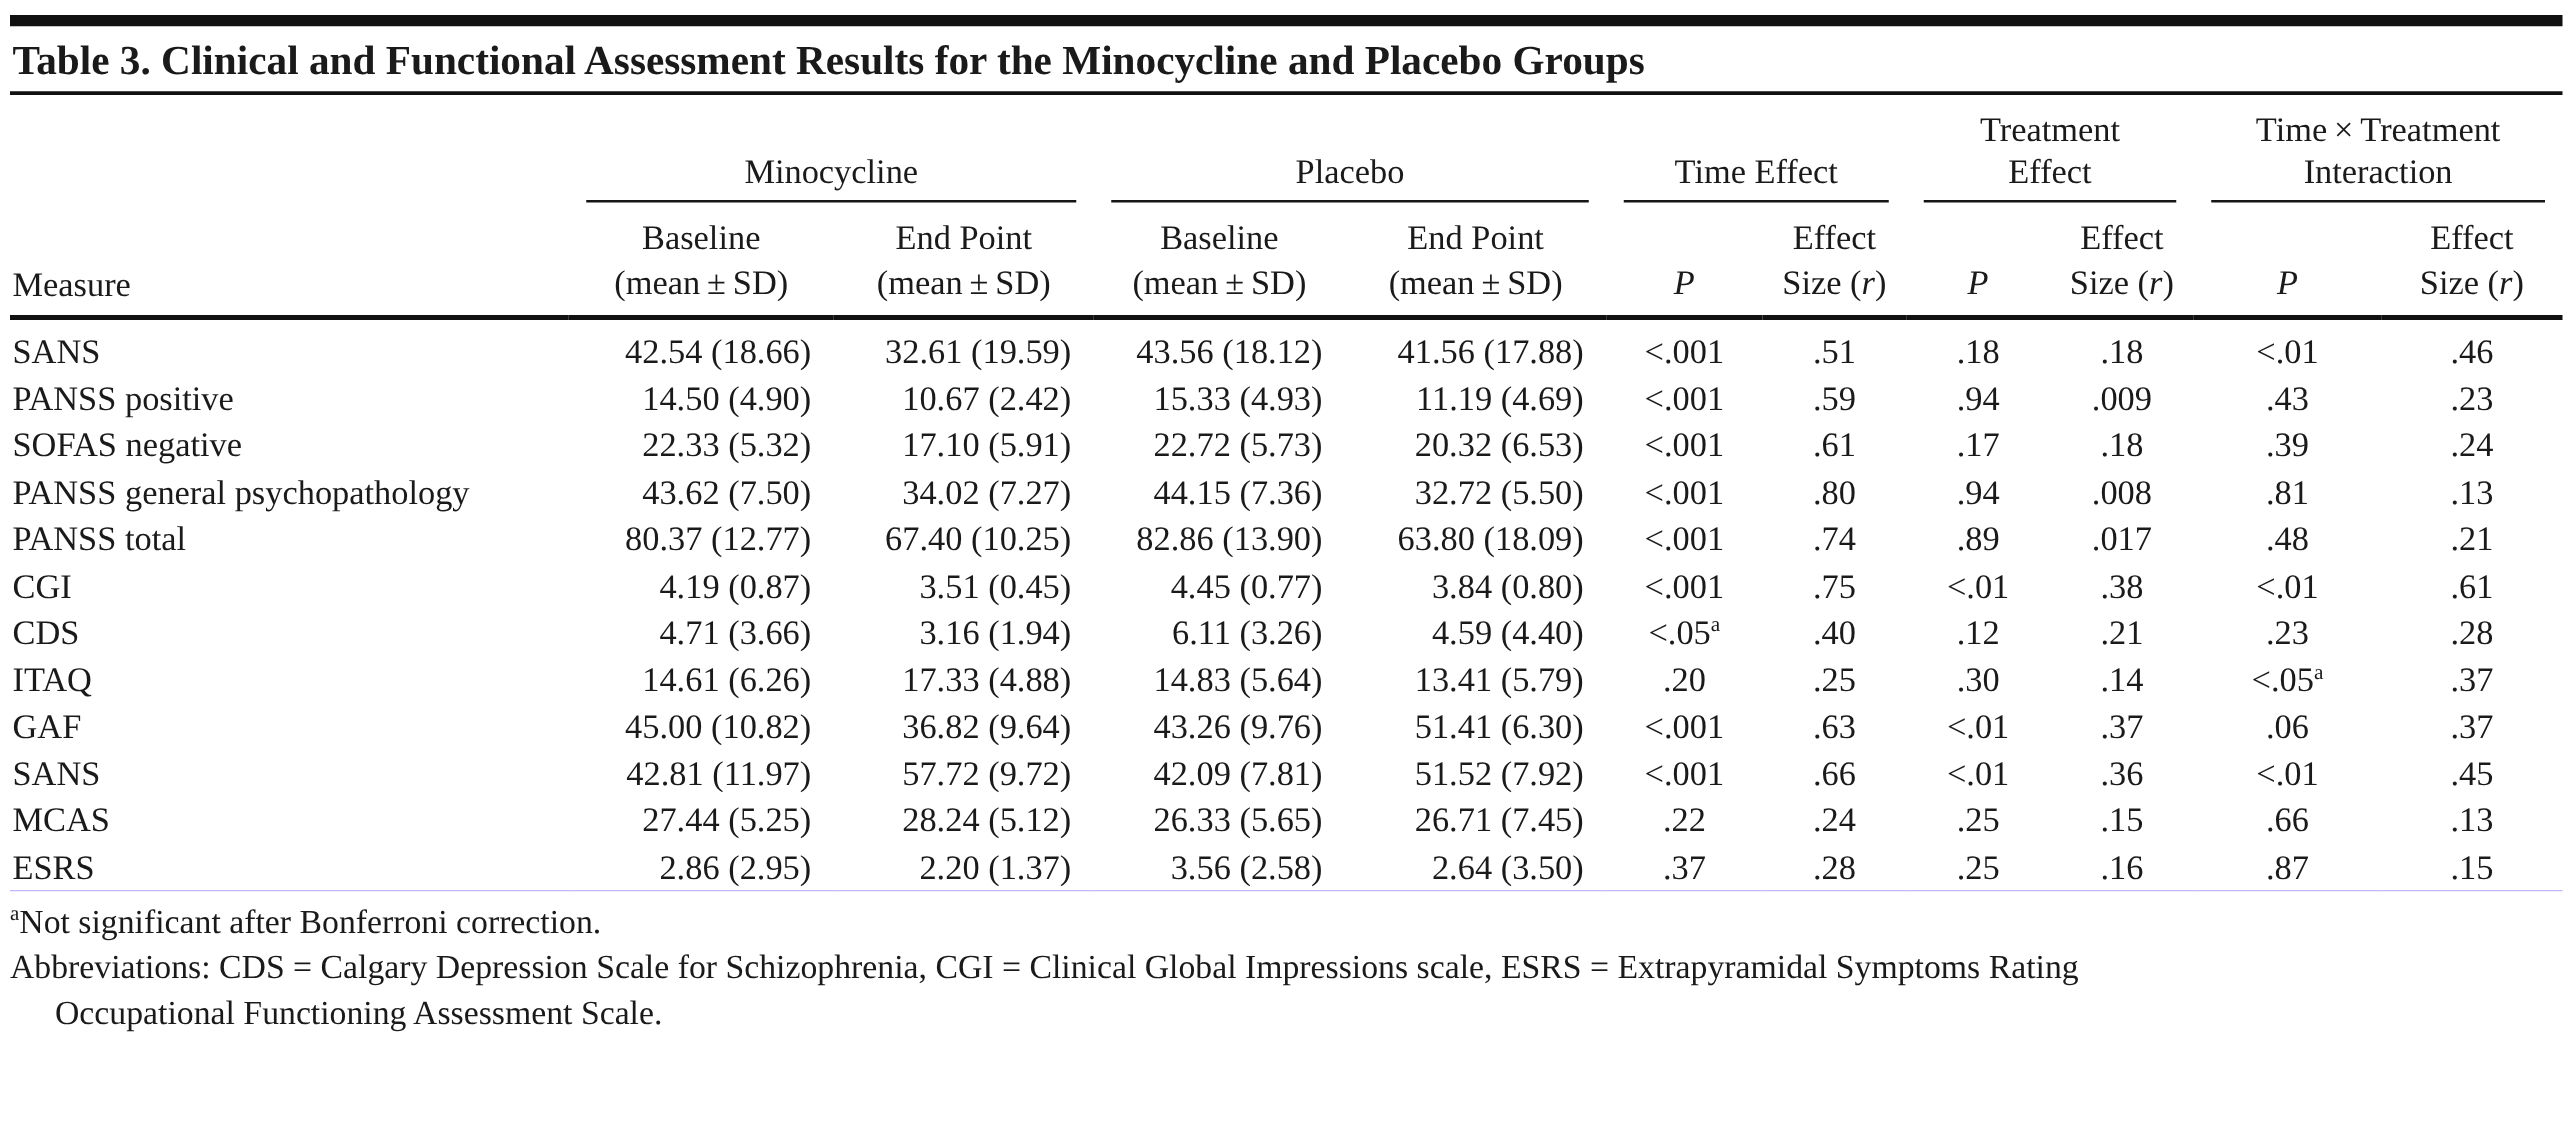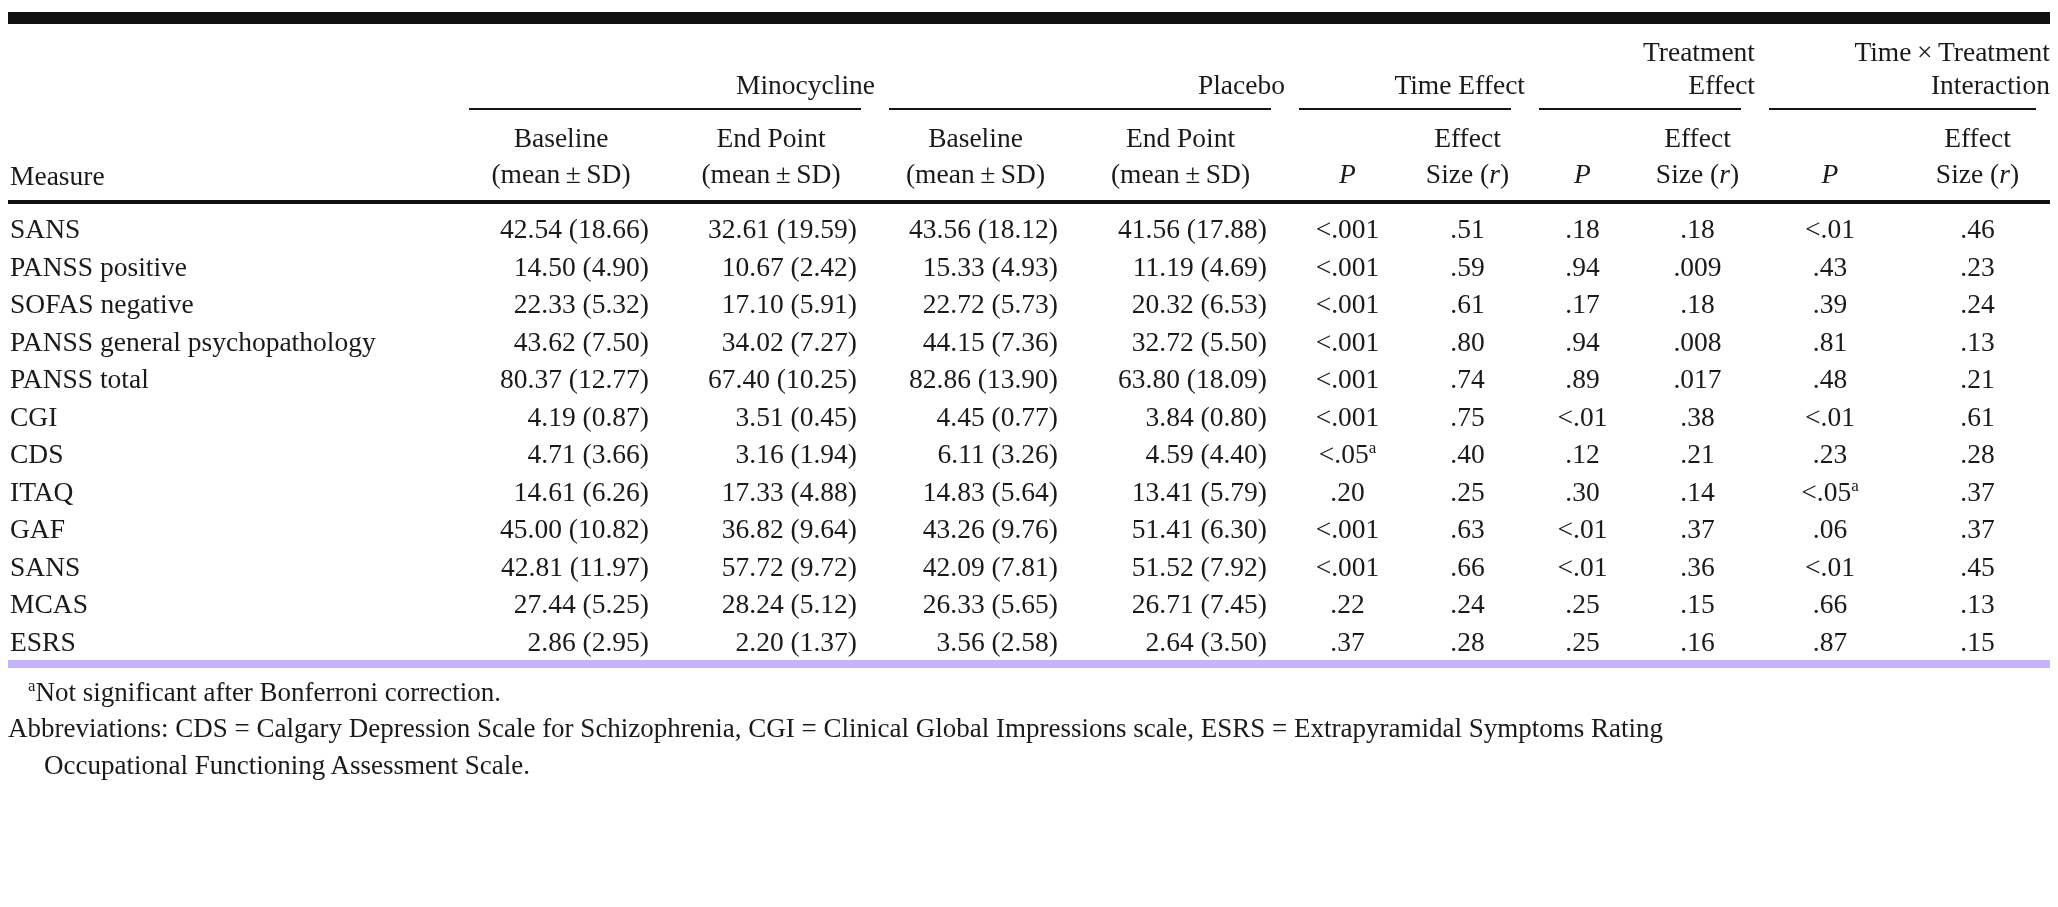--- a/index.html
+++ b/index.html
@@ -16,47 +16,48 @@
   .rule-top   { height:9px;   background:#111; margin-top:12px; }
   .table-title{ font-size:33px; font-weight:bold; line-height:40px; padding:8px 2px 4px; white-space:nowrap; }
   .rule-title { height:3px;   background:#111; }
 
   table { border-collapse:collapse; table-layout:fixed; width:2042px; font-size:27.5px; }
   thead { border-bottom:4px solid #111; }
   thead th { font-weight:normal; padding:0; }
 
   .measure-th { vertical-align:bottom; text-align:left; padding:0 0 8px 2px; }
   .gth   { vertical-align:bottom; height:86px; }
-  .gline { text-align:right; line-height:33px; white-space:nowrap; }
+  .gline { text-align:center; line-height:33px; white-space:nowrap; }
   .gspan-rule { height:2.5px; background:#151515; margin:7px 14px 0 14px; }
   .sth   { vertical-align:bottom; text-align:center; height:78px; padding:4px 0 8px; }
   .sline { line-height:36px; white-space:nowrap;font-family:Liberation Serif, serif; }
 
-  tbody { border-bottom:8px solid #c4b5fd; }
+  tbody { border-bottom:1px solid #c4b5fd; }
   tbody td { padding:0; line-height:37.5px; white-space:nowrap; font-size:27.5px; }
   tbody tr:first-child td { padding-top:6px; }
   td.measure { text-align:left;  padding-left:2px; }
   td.num     { text-align:right; padding-right:18px; }
   td.ctr     { text-align:center; }
 
   sup { font-size:0.62em; line-height:0; vertical-align:super; }
   i   { font-style:italic; }
 
   .footnotes { margin-top:6px; font-size:27px; }
-  .fn-line   { line-height:36px; white-space:nowrap;margin-left:20px; }
+  .fn-line   { line-height:36px; white-space:nowrap; }
   .abbr-line { line-height:36.5px; white-space:nowrap; }
   .abbr-line.indent { padding-left:36px; }
 </style>
 </head>
 <body>
 
 <div class="page">
 
   <div class="rule-top"></div>
 
+  <div class="table-title">Table 3. Clinical and Functional Assessment Results for the Minocycline and Placebo Groups</div>
 
   <div class="rule-title"></div>
 
   <table>
     <colgroup>
       <col style="width:447px">
         <col style="width:212px">
         <col style="width:208px">
       <col style="width:201px">
         <col style="width:209px">

